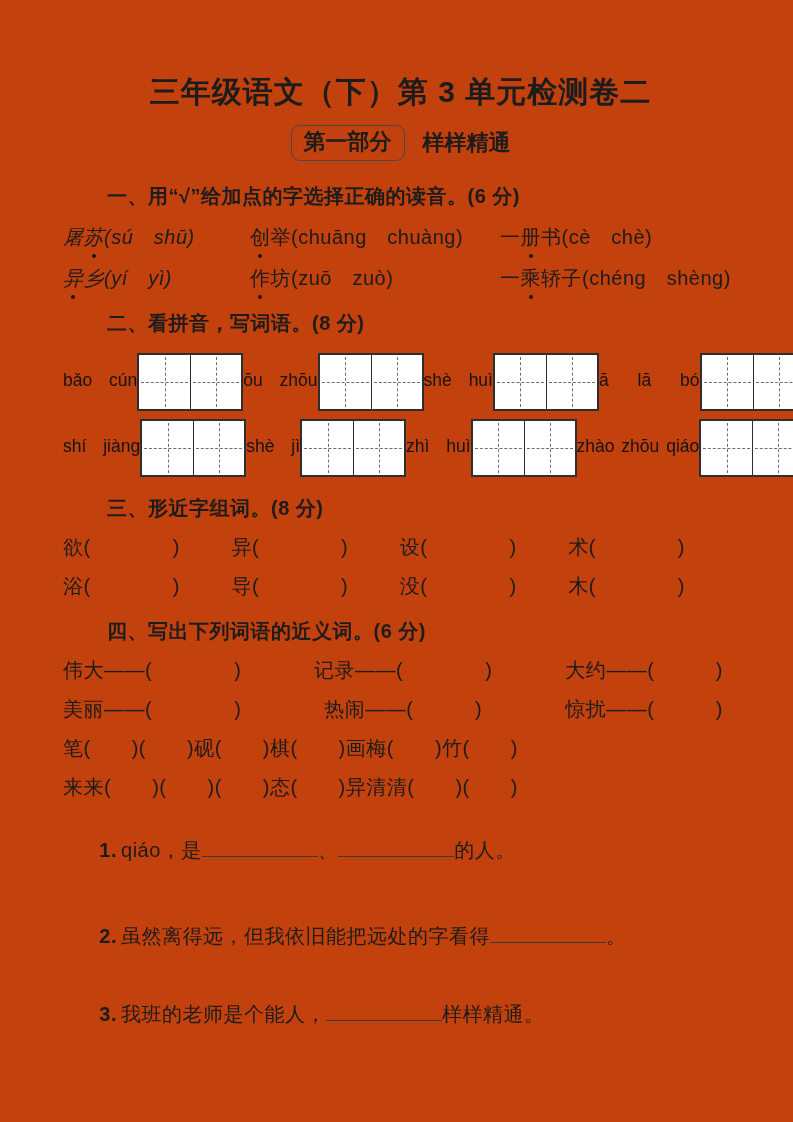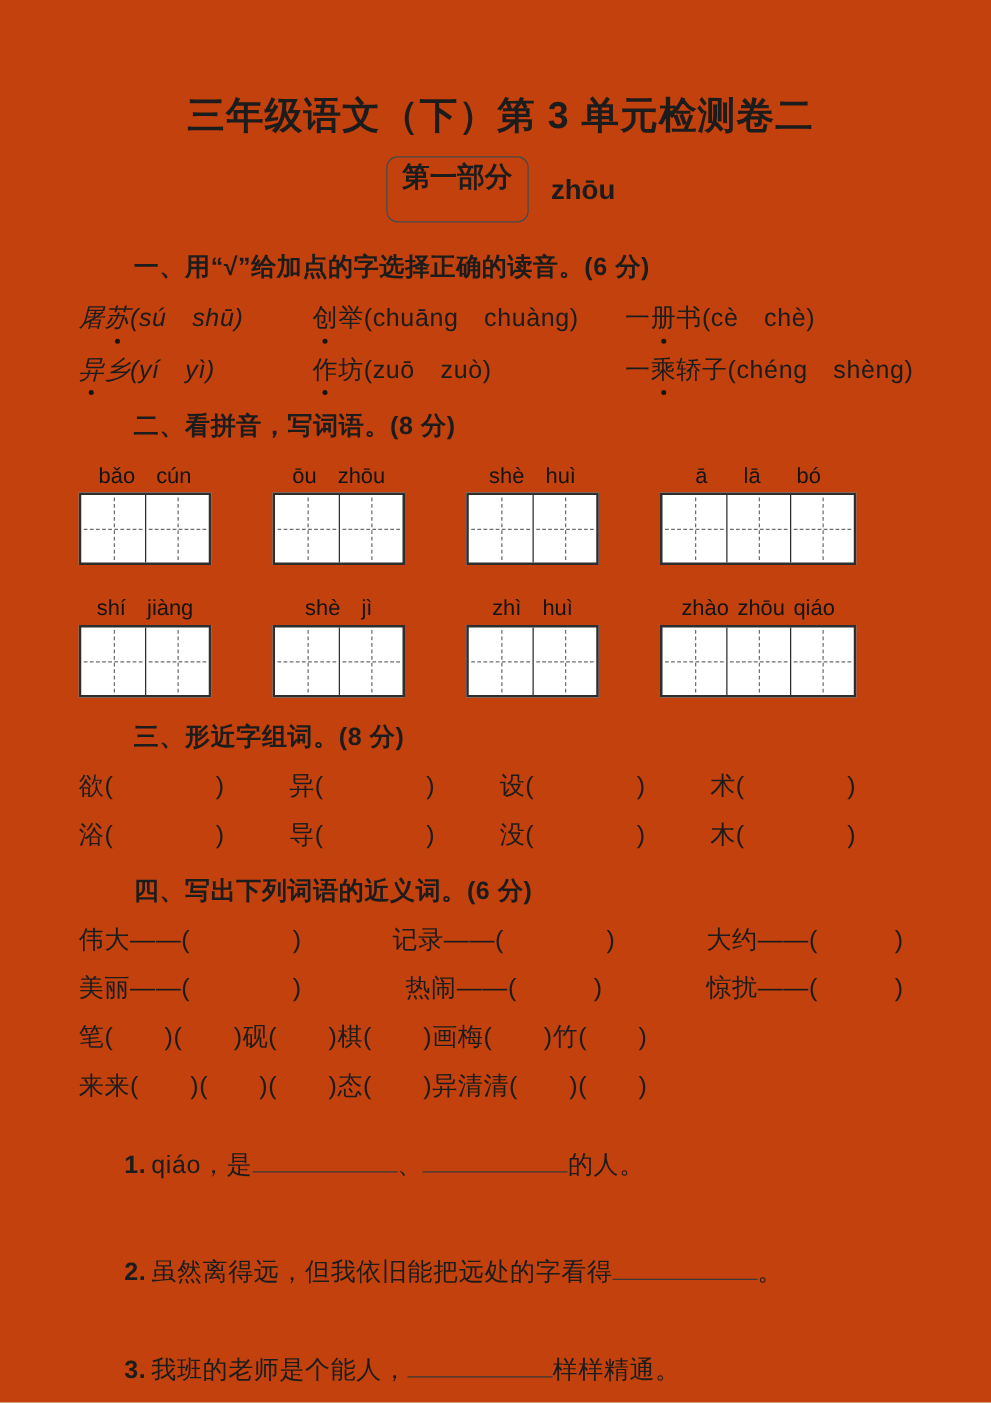--- a/index.html
+++ b/index.html
@@ -25,21 +25,21 @@
   }
   .part-line {
     margin-top:12px;
     display:flex; justify-content:center; align-items:center;
     gap:18px;
     font-size:22px; font-weight:700;
   }
   .part-badge {
     border:1.6px solid #4a4a4a;
     border-radius:9px;
-    padding:1px 12px 20px 12px;
+    padding:1px 12px 3px 12px;
     font-size:22px; font-weight:700;
   }
 
   
   .sec-head {
     font-size:20px; font-weight:700;
     margin-top:18px;
     letter-spacing:.5px;
     margin-left:44px;
   }
@@ -62,22 +62,22 @@
     width:4px; height:4px; border-radius:50%;
     background:#151515;
   }
 
   
   .grid-row {
     width:622px;
     display:flex; justify-content:space-between;
     margin-top:16px;
   }
-  .grid-row.second { margin-top:24px;gap:24px; }
-  .pgroup { display:flex; flex-direction:column; align-items:center; }
+  .grid-row.second { margin-top:8px; }
+  .pgroup { display:flex; flex-direction:row; align-items:center; }
   .pinyin-label {
     font-size:17.5px;
     color:#141414;
     margin-bottom:3px;
     white-space:pre;
     word-spacing:12px;
   }
   .pinyin-label.wide  { word-spacing:24px;text-align:center; }
   .pinyin-label.tight { word-spacing:2px; }
   .wgrid { display:flex; border:2px solid #2e2e2e; background:#fff; }
@@ -121,21 +121,21 @@
 </style>
 </head>
 <body>
 
 <div class="page">
   <div class="content">
 
     <div class="doc-title">三年级语文（下）第 3 单元检测卷二</div>
     <div class="part-line">
       <span class="part-badge">第一部分</span>
-      <span>zhōu</span>
+      <span>样样精通</span>
     </div>
 
     <div class="sec-head" style="margin-top:22px;">一、用“√”给加点的字选择正确的读音。(6 分)</div>
     <div class="body-row s1row">
       <span class="phrase"><span>屠</span><span class="dotchar">苏</span><span>(sú　shū)</span></span>
       <span class="phrase"><span></span><span class="dotchar">创</span><span>举(chuāng　chuàng)</span></span>
       <span class="phrase"><span>一</span><span class="dotchar">册</span><span>书(cè　chè)</span></span>
     </div>
     <div class="body-row s1row">
       <span class="phrase"><span></span><span class="dotchar">异</span><span>乡(yí　yì)</span></span>

